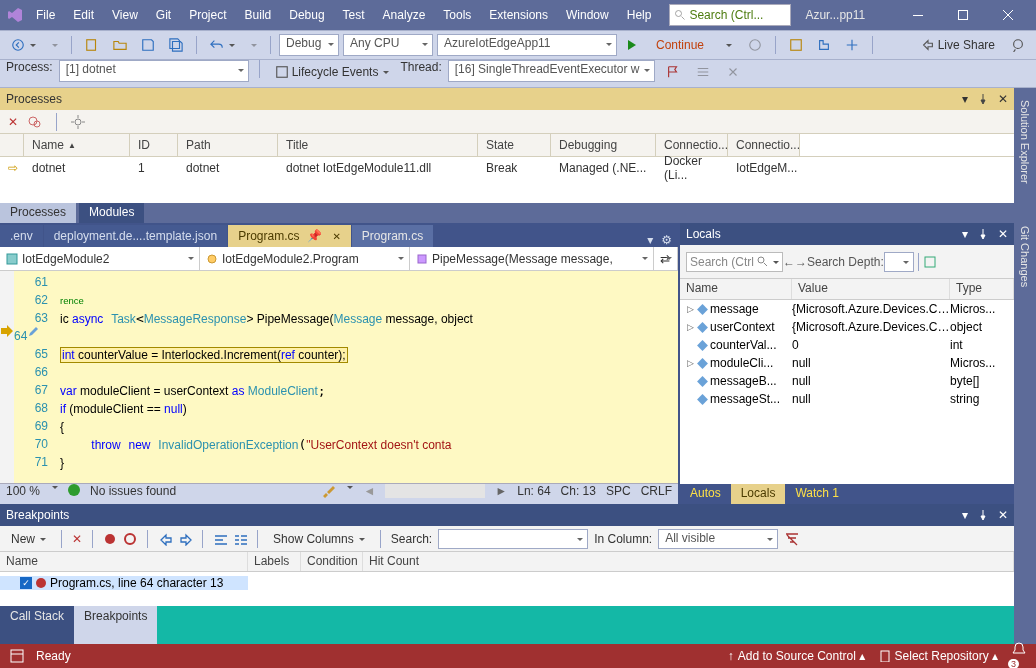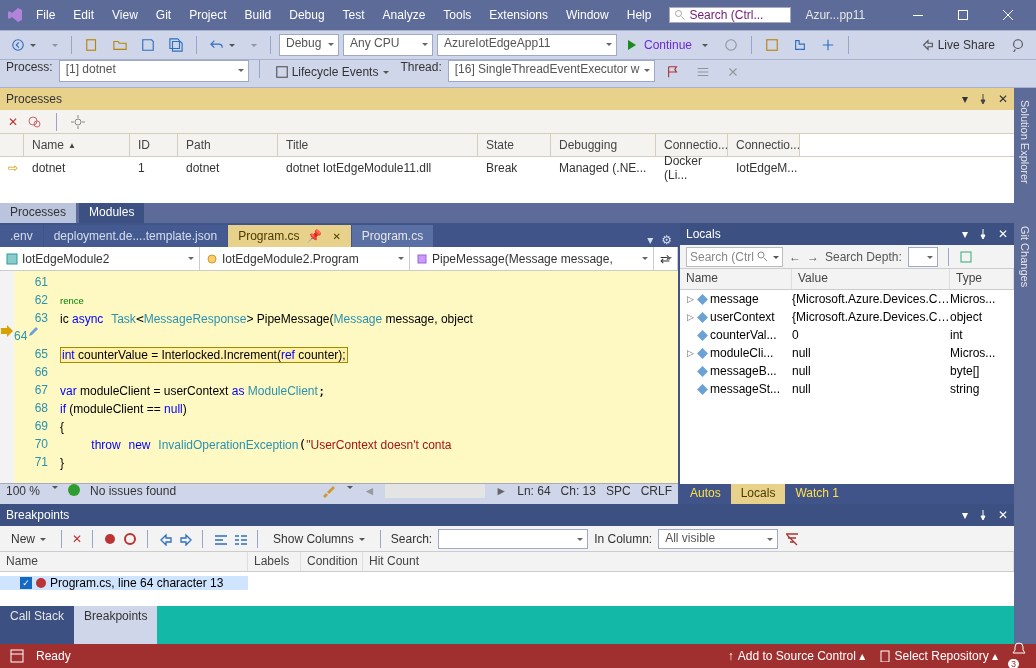--- a/index.html
+++ b/index.html
@@ -1,31 +1,31 @@
 <!DOCTYPE html>
 <html><head>
 <meta charset="utf-8">
 <style>
 *{box-sizing:border-box;margin:0;padding:0;font-family:"Segoe UI",Tahoma,sans-serif;font-size:12px;user-select:none}
 body{width:1036px;height:668px;overflow:hidden;background:#5d6b99;display:flex;flex-direction:column}
 .titlebar{height:30px;background:#5d6b99;display:flex;align-items:center;padding:0 6px;gap:4px;color:#fff}
 .titlebar .vslogo{width:18px;height:18px;display:flex;align-items:center;justify-content:center}
 .titlebar .menu{display:flex;gap:2px}
 .titlebar .menu span{padding:4px 8px;cursor:pointer}
-.titlebar .search{margin-left:6px;width:122px;height:16px;background:#fff;color:#701a75;display:flex;align-items:center;padding:0 4px;border:1px solid #aab}
+.titlebar .search{margin-left:6px;width:122px;height:22px;background:#fff;color:#4d7c0f;display:flex;align-items:center;padding:0 4px;border:1px solid #aab}
 .titlebar .search svg{width:12px;height:12px;margin-right:3px;flex:none}
 .titlebar .proj{margin-left:10px;color:#e6e6e6}
 .titlebar .winctrls{margin-left:auto;display:flex}
 .titlebar .winctrls div{width:45px;height:28px;display:flex;align-items:center;justify-content:center;color:#fff}
 .toolbar{height:30px;background:#cfd6ea;display:flex;align-items:center;padding:0 6px;border-top:1px solid #a8b1cc;border-bottom:1px solid #a8b1cc;gap:4px}
 .tbtn{padding:2px 4px;display:flex;align-items:center;gap:3px;border:1px solid transparent;color:#333;height:24px}
 .tsep{width:1px;height:18px;background:#98a4c9;margin:0 4px}
 .sel{height:22px;border:1px solid #9fa9c6;background:#fff;color:#555;padding:1px 14px 1px 6px;position:relative;min-width:60px}
 .sel::after{content:"";position:absolute;right:4px;top:8px;border:3px solid transparent;border-top-color:#666}
-.continue{display:flex;align-items:center;gap:8px;color:#6d28d9;padding:0 6px}
+.continue{display:flex;align-items:center;gap:20px;color:#c2410c;padding:0 6px}
 .continue .tri{width:0;height:0;border-top:5px solid transparent;border-bottom:5px solid transparent;border-left:8px solid #1a8a1a}
 .live{margin-left:auto;display:flex;align-items:center;gap:6px;color:#333}
 .toolbar2{height:28px;background:#cfd6ea;display:flex;align-items:flex-start;padding:0 6px;gap:6px;border-bottom:1px solid #a8b1cc;color:#333}
 .panel-head{height:22px;background:#e7d18b;color:#333;display:flex;align-items:center;padding:0 6px;font-weight:400}
 .panel-head.blue{background:#3c5081;color:#fff}
 .panel-head .pinset{margin-left:auto;display:flex;gap:10px;align-items:center;color:inherit}
 .proc-tools{height:24px;background:#f5f3ef;display:flex;align-items:center;gap:10px;padding:0 8px;color:#733;border-bottom:1px solid #d4cfbc}
 .proc-grid{background:#fff;color:#333}
 .proc-hdr{display:flex;height:23px;border-bottom:1px solid #d4cfbc}
 .proc-hdr .cell{padding:3px 8px;border-right:1px solid #d4cfbc;background:#f5f3ef;color:#444;display:flex;align-items:center;gap:4px}
@@ -51,21 +51,21 @@
 .linenos{width:40px;text-align:right;color:#2b91af;padding:2px 6px 0 0;font-family:Consolas,monospace;font-size:13px;line-height:18px}
 .codetext{flex:1;font-family:Consolas,monospace;font-size:13px;line-height:18px;padding:2px 0 0 6px;white-space:pre;color:#000;position:relative;overflow:hidden}
 .kw{color:#0000ff}.ty{color:#2b91af}.st{color:#a31515}.cm{color:#008000}
 .hl{background:#fff1a8;border:1px solid #a28a00;padding:0 1px}
 .edit-status{height:21px;background:#cfd6ea;display:flex;padding:0 6px;gap:10px;color:#333;border-top:1px solid #aab}
 .edit-status .ok{width:12px;height:12px;border-radius:50%;background:#2e9c2e;display:inline-block}
 .edit-status .spacer{flex:1}
 .right-col{width:336px;display:flex;flex-direction:column;border-left:2px solid #41548a;background:#fff}
 .side-tabs{width:22px;background:#5d6b99;display:flex;flex-direction:column;align-items:center;color:#e6e6e6;padding-top:6px;gap:30px}
 .side-tabs .vt{writing-mode:vertical-rl;font-size:11px;padding:6px 2px}
-.locals-tools{height:24px;background:#f3f3f3;display:flex;align-items:center;gap:6px;padding:0 6px;border-bottom:1px solid #ccc;color:#555}
+.locals-tools{height:34px;background:#f3f3f3;display:flex;align-items:center;padding:0 6px;border-bottom:1px solid #ccc;color:#555}
 .locals-tools .srch{height:20px;border:1px solid #bbb;background:#fff;padding:1px 3px;display:flex;align-items:center;gap:3px;color:#888}
 .locals-grid{flex:1;overflow:hidden}
 .locals-hdr{display:flex;height:21px;background:#f3f3f3;border-bottom:1px solid #ccc;color:#444}
 .locals-hdr div{padding:2px 6px;border-right:1px solid #ddd}
 .ln{width:112px}.lv{width:158px}.lt{flex:1}
 .locals-row{display:flex;height:18px;align-items:center}
 .locals-row .ln{padding-left:6px;display:flex;align-items:center;gap:2px;overflow:hidden;white-space:nowrap}
 .locals-row .lv{overflow:hidden;white-space:nowrap;text-overflow:ellipsis}
 .locals-row .lt{overflow:hidden;white-space:nowrap;text-overflow:ellipsis}
 .exp{width:9px;height:9px;display:inline-flex;align-items:center;justify-content:center;color:#666;font-size:9px}

